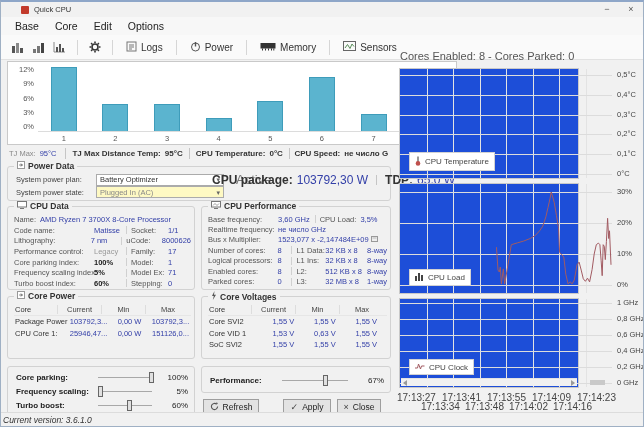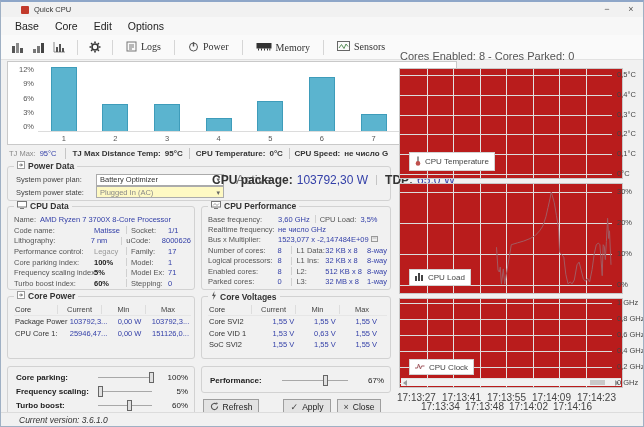--- a/index.html
+++ b/index.html
@@ -8,21 +8,21 @@
 .titlebar{height:15px;display:flex;align-items:center;background:#f1f1f1;}
 .app-logo{width:8px;height:8px;background:#c23a2b;border-radius:1px;margin-left:20px;margin-right:5px;}
 .app-title{font-size:7.5px;color:#333;}
 .win-controls{margin-left:auto;display:flex;align-items:center;}
 .win-btn{width:24px;text-align:center;font-size:9px;color:#555;line-height:13px;}
 .menubar{height:18px;display:flex;align-items:center;background:#f7f7f7;padding-left:6px;font-size:10.5px;color:#222;}
 .menu-item{padding:2px 8px;}
 .toolbar{height:25px;display:flex;align-items:center;background:#fafafa;border-bottom:1px solid #e2e2e2;padding-left:6px;font-size:10px;color:#333;}
 .tool-icon{padding:2px 4px;display:flex;align-items:center;}
 .tb-sep{width:1px;height:15px;background:#d6d6d6;margin:0 7px;}
-.tool-btn{display:flex;align-items:flex-start;gap:4px;padding:2px 6px;font-family:Liberation Serif, serif;}
+.tool-btn{display:flex;align-items:center;gap:4px;padding:2px 6px;}
 .val-blue{color:#3440a8;}
 .c-blue{color:#3440a8;}
 .c-gray{color:#999;}
 .c-dark{color:#222;font-weight:bold;}
 .lbl-b{font-weight:bold;color:#333;}
 .val-b{font-weight:bold;color:#333;}
 
 #bar-panel{position:absolute;left:6px;top:59px;width:450px;height:84px;background:#fff;border:1px solid #c9c9c9;}
 #bar-yticks{position:absolute;left:2px;top:3px;width:24px;height:66px;display:flex;flex-direction:column;justify-content:space-between;font-size:7.5px;color:#555;}
 #bar-yticks span{text-align:right;}
@@ -88,41 +88,41 @@
 #gb-perfslider .sl-row{position:absolute;left:8px;right:6px;top:7px;align-items:center;}
 #gb-perfslider .sl-label{width:72px;}
 
 .btn{position:absolute;height:16px;background:#e3e3e3;border:1px solid #9e9e9e;display:flex;align-items:center;justify-content:center;gap:4px;font-size:8.5px;color:#222;cursor:default;}
 #btn-refresh{left:202px;top:397px;width:56px;}
 #btn-apply{left:282px;top:397px;width:48px;}
 #btn-close{left:336px;top:397px;width:44px;}
 .btn-glyph{font-size:9px;color:#444;line-height:9px;}
 
 #rp-heading{position:absolute;left:399px;top:48px;font-size:11px;color:#555;}
-.chart{position:absolute;left:398px;width:224px;background:#b91c1c;border:1px solid #c9c9c9;}
+.chart{position:absolute;left:398px;width:180px;background:#1d4ed8;border:1px solid #c9c9c9;}
 #chart-temp{top:66px;height:111px;}
 #chart-load{top:181px;height:111px;}
 #chart-clock{top:296px;height:90px;}
 .legend{position:absolute;left:9px;bottom:7px;background:#fff;border:1px solid #d2d2d2;display:flex;align-items:center;gap:4px;padding:2px 5px;font-size:8px;color:#444;white-space:nowrap;}
 #chart-clock .legend{bottom:12px;}
 .ticks{position:absolute;left:616px;width:28px;font-size:7.5px;color:#444;}
 #ticks-temp{top:66px;height:111px;}
 #ticks-load{top:181px;height:111px;}
 #ticks-clock{top:296px;height:90px;}
 .ticks span{position:absolute;left:0;white-space:nowrap;}
 .time-row{position:absolute;left:396px;width:219px;display:flex;justify-content:space-between;font-size:10px;color:#444;white-space:nowrap;align-items:center;}
 #time1{top:390px;}
 #time2{top:399px;padding:0 24px;}
 .hscroll{position:absolute;left:1px;right:1px;bottom:1px;height:8px;background:#f1f1f1;border-top:1px solid #e3e3e3;}
 .hs-thumb{position:absolute;left:189px;top:1px;width:15px;height:5px;background:#c9c9c9;}
 .hs-arr{position:absolute;top:1px;width:0;height:0;border-top:3px solid transparent;border-bottom:3px solid transparent;}
 .hs-left{left:2px;border-right:4px solid #999;}
 .hs-right{right:2px;border-left:4px solid #999;}
 #grip{position:absolute;right:2px;bottom:1px;}
-#statusbar{position:absolute;left:0;right:0;bottom:0;height:14px;border-top:1px solid #dcdcdc;background:#f1f1f1;display:flex;align-items:center;padding-left:18px;font-size:8.5px;font-style:italic;color:#333;}
+#statusbar{position:absolute;left:0;right:0;bottom:0;height:14px;border-top:1px solid #dcdcdc;background:#f1f1f1;display:flex;align-items:center;padding-left:2px;font-size:8.5px;font-style:italic;color:#333;}
 </style>
 </head>
 <body>
 
 <div class="window">
 
   <div class="titlebar">
     <span class="app-logo"></span>
     <span class="app-title">Quick CPU</span>
     <div class="win-controls">

